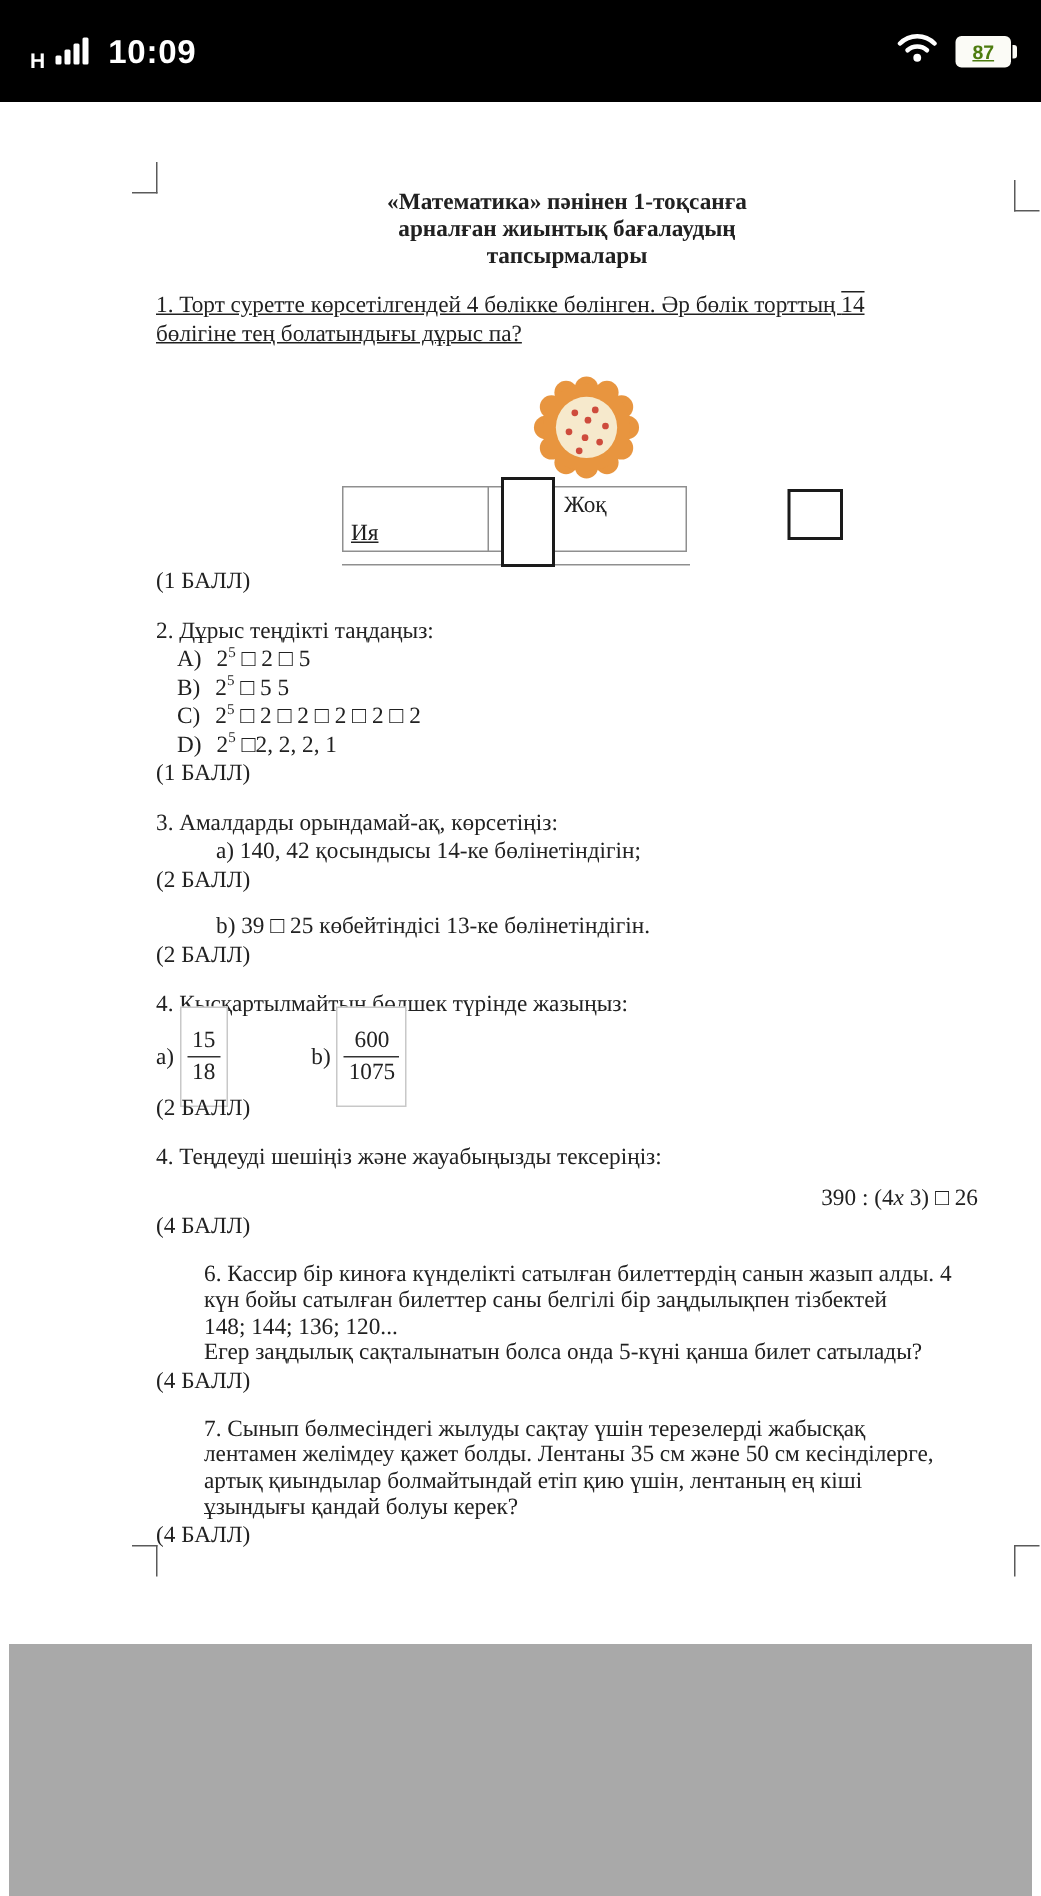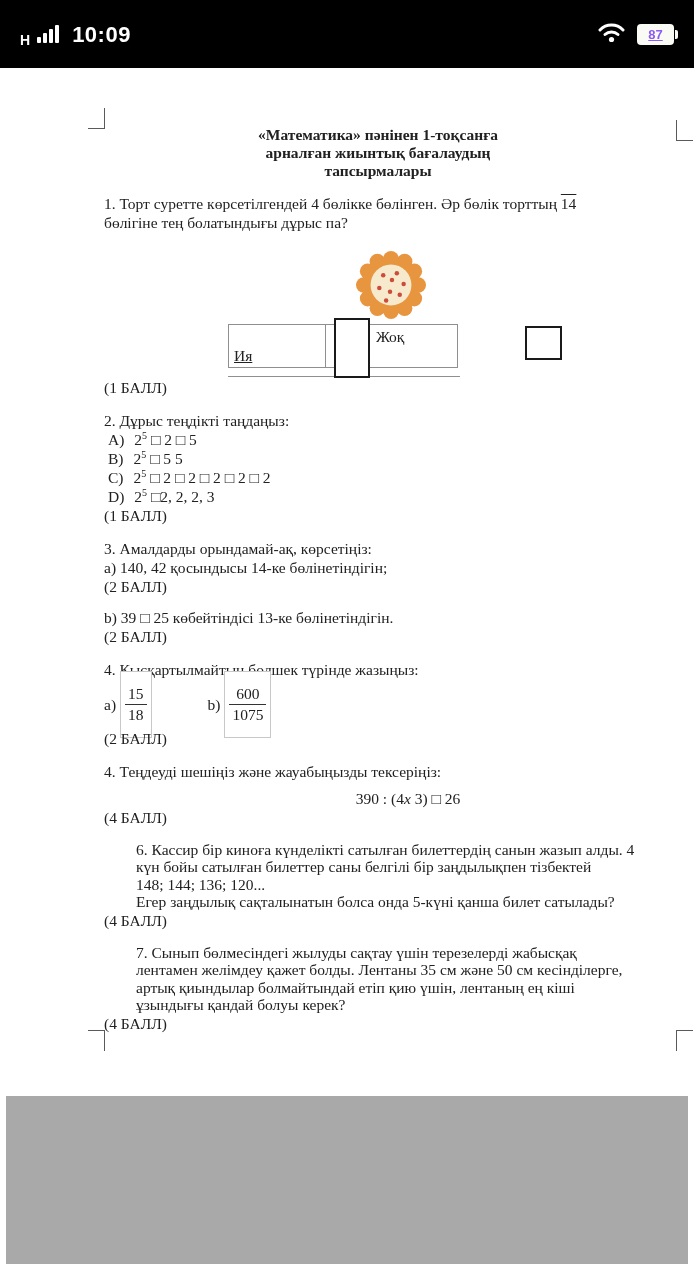--- a/index.html
+++ b/index.html
@@ -20,64 +20,64 @@
   .net-label{font-size:14px;font-weight:bold;align-self:flex-start;margin-top:12px;}
   .bars{display:flex;align-items:flex-end;gap:2px;height:18px;}
   .bars i{display:block;width:4px;background:#fff;border-radius:1px;}
   .bars i:nth-child(1){height:6px;}
   .bars i:nth-child(2){height:10px;}
   .bars i:nth-child(3){height:14px;}
   .bars i:nth-child(4){height:18px;}
   .time{font-size:22px;font-weight:bold;margin-left:6px;letter-spacing:.5px;}
   .sb-right{display:flex;align-items:center;gap:12px;}
   .battery{
-    width:37px;height:21px;background:#fbfbf6;border-radius:4px;color:#8b5cf6;
+    width:37px;height:21px;background:#fbfbf6;border-radius:4px;color:#4d7c0f;
     font-size:13px;font-weight:bold;display:flex;align-items:center;justify-content:center;
     position:relative;
     text-decoration:underline;
   }
   .battery:after{content:"";position:absolute;right:-4px;top:6px;width:3px;height:9px;background:#fbfbf6;border-radius:0 2px 2px 0;}
   
   .doc{position:absolute;top:68px;left:0;width:624px;height:1028px;background:#fff;}
   .content{margin:0 42px 0 104px;width:548px;}
   .mark{position:absolute;width:16px;height:20px;}
   .mark.tl{left:88px;top:40px;border-right:1px solid #5a5a5a;border-bottom:1px solid #5a5a5a;}
   .mark.tr{left:676px;top:52px;border-left:1px solid #5a5a5a;border-bottom:1px solid #5a5a5a;}
   .mark.bl{left:88px;top:962px;border-right:1px solid #5a5a5a;border-top:1px solid #5a5a5a;}
   .mark.br{left:676px;top:962px;border-left:1px solid #5a5a5a;border-top:1px solid #5a5a5a;}
   .title{margin-top:58px;text-align:center;font-weight:bold;line-height:18px;}
   .q-head{margin-top:14px;}
-  .q1p{margin-top:14px;}
+  .q1p{margin-top:14px;text-decoration:underline;}
   .overline-frac{text-decoration:overline;}
   .pie-wrap{margin:2px 0 0 248px;width:78px;height:72px;}
   
   .answers{position:relative;height:58px;margin-top:0;}
   .ans-table{position:absolute;left:124px;top:4px;width:230px;height:44px;border-collapse:collapse;}
   .ans-table td{border:1px solid #8f8f8f;text-decoration:underline;}
   .td-yes{width:108px;vertical-align:bottom;padding:0 0 2px 5px;}
   .td-no{width:88px;vertical-align:top;padding:2px 4px 0 50px;}
   .wrapword{display:inline-block;width:30px;word-break:break-all;line-height:17px;}
   .tbl-underline{position:absolute;left:124px;top:56px;width:232px;border-top:1px solid #8f8f8f;}
   .box-mid{position:absolute;left:230px;top:-2px;width:32px;height:56px;border:2px solid #1a1a1a;background:#fff;}
   .box-right{position:absolute;left:421px;top:6px;width:33px;height:30px;border:2px solid #1a1a1a;}
   .points{margin-top:0;}
-  .opt{margin-left:4px;}
+  .opt{margin-left:14px;}
   .opt .lbl{margin-right:10px;}
   sup{font-size:10px;line-height:0;}
-  .indent{}
+  .indent{margin-left:40px;}
   .gap-top{margin-top:12px;}
   
   .frac-row{margin-top:2px;display:flex;align-items:center;height:48px;}
   .frac{display:inline-block;text-align:center;border:1px solid #c8c8c8;padding:12px 4px;line-height:20px;background:#fff;}
   .frac .num{display:block;border-bottom:1px solid #333;padding:0 3px;}
   .frac .den{display:block;padding:0 3px;}
   .frac-gap{width:56px;}
   .lbl-a{margin-right:4px;}
   .lbl-b{margin:0 4px 0 0;}
-  .equation{margin-top:8px;text-align:center;padding-left:60px;}
+  .equation{margin-top:8px;text-align:right;padding-left:60px;}
   .equation .var{font-style:italic;}
   .para{line-height:17.5px;margin-top:14px;margin-left:32px;}
   .para div{min-height:17.5px;}
   
   .footer-gray{position:absolute;left:6px;right:6px;top:1096px;height:168px;background:#a9a9a9;}
 </style>
 </head>
 <body>
 
 <div class="statusbar">
@@ -179,21 +179,21 @@
     <div class="opt">
       <span class="lbl">A)</span><span>2</span><sup>5</sup><span> □ 2 □ 5</span>
     </div>
     <div class="opt">
       <span class="lbl">B)</span><span>2</span><sup>5</sup><span> □ 5 5</span>
     </div>
     <div class="opt">
       <span class="lbl">C)</span><span>2</span><sup>5</sup><span> □ 2 □ 2 □ 2 □ 2 □ 2</span>
     </div>
     <div class="opt">
-      <span class="lbl">D)</span><span>2</span><sup>5</sup><span> □2, 2, 2, 3</span>
+      <span class="lbl">D)</span><span>2</span><sup>5</sup><span> □2, 2, 2, 1</span>
     </div>
     <div class="points">(1 БАЛЛ)</div>
 
     <div class="q-head">3. Амалдарды орындамай-ақ, көрсетіңіз:</div>
     <div class="indent">a)  140, 42 қосындысы 14-ке бөлінетіндігін;</div>
     <div class="points">(2 БАЛЛ)</div>
     <div class="indent gap-top">b)  39 □ 25 көбейтіндісі 13-ке бөлінетіндігін.</div>
     <div class="points">(2 БАЛЛ)</div>
 
     <div class="q-head">4.  Қысқартылмайтын бөлшек түрінде жазыңыз:</div>

